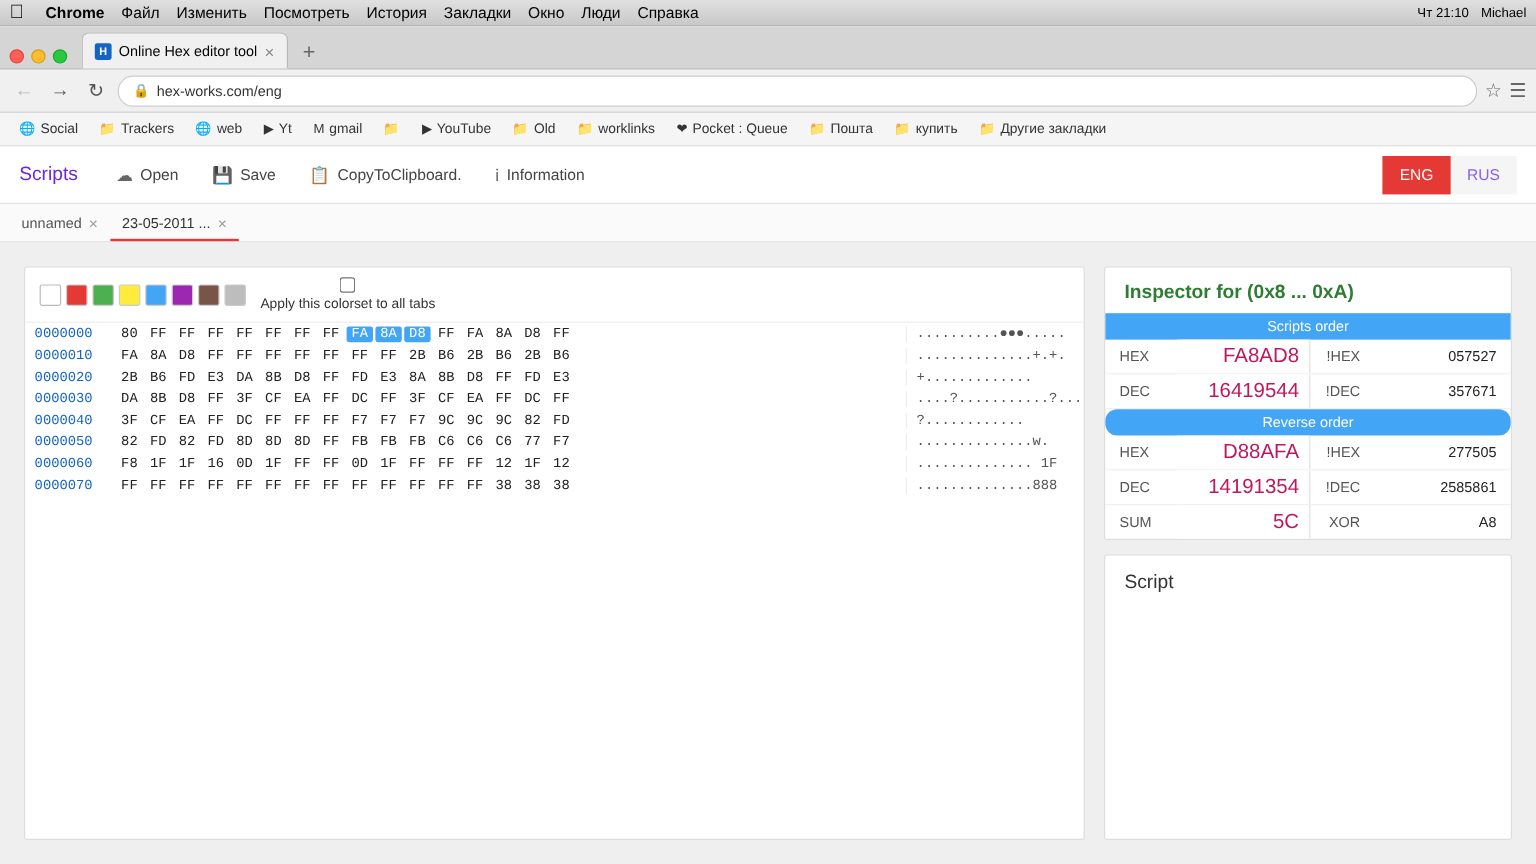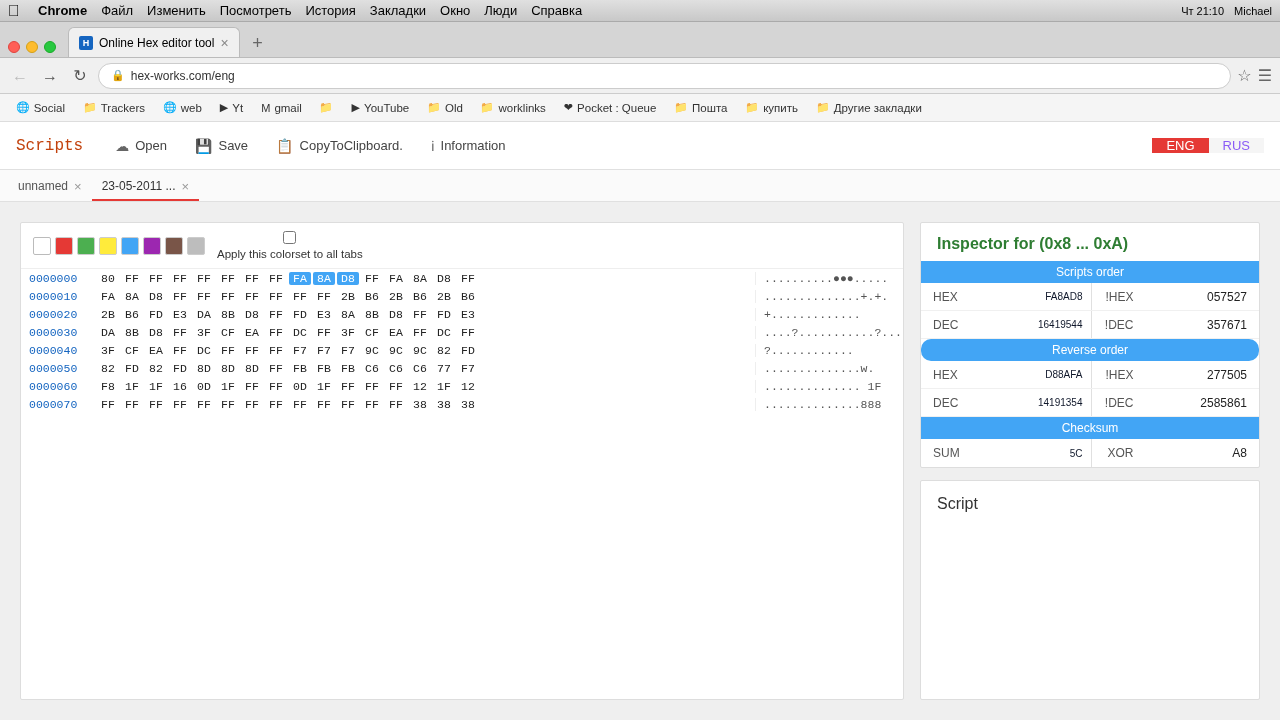--- a/index.html
+++ b/index.html
@@ -103,37 +103,37 @@
     
     .app-toolbar {
       height: 48px;
       background: white;
       border-bottom: 1px solid #e0e0e0;
       display: flex;
       align-items: center;
       padding: 0 16px;
       gap: 4px;
     }
-    .app-title { font-size: 16px; font-weight: 500; color: #c2410c; margin-right: 16px; font-family: Liberation Mono, monospace; }
+    .app-title { font-size: 16px; font-weight: 500; color: #6d28d9; margin-right: 16px; }
     .toolbar-btn {
       height: 32px;
       display: flex;
       align-items: center;
       padding: 0 12px;
       gap: 6px;
       border: none;
       background: transparent;
       cursor: pointer;
       border-radius: 4px;
       font-size: 13px;
       color: #444;
     }
     .toolbar-btn .btn-icon { font-size: 14px; color: #666; }
     .lang-buttons { margin-left: auto; display: flex; gap: 0; }
-    .lang-btn { height: 15px; padding: 0 14px; border: none; cursor: pointer; font-size: 13px; font-weight: 500; }
+    .lang-btn { height: 32px; padding: 0 14px; border: none; cursor: pointer; font-size: 13px; font-weight: 500; }
     .lang-btn.active { background: #e53935; color: white; }
     .lang-btn.inactive { background: #f5f5f5; color: #8b5cf6; }
 
     
     .file-tabs {
       height: 32px;
       background: #fafafa;
       border-bottom: 1px solid #e0e0e0;
       display: flex;
       align-items: flex-end;
@@ -271,22 +271,22 @@
     .inspector-label {
       width: 60px;
       padding: 4px 12px;
       font-size: 12px;
       color: #555;
       font-weight: 500;
     }
     .inspector-value {
       flex: 1;
       padding: 4px 8px;
-      font-size: 10px;
-      color: #0f172a;
+      font-size: 17px;
+      color: #be185d;
       background: white;
       border: none;
       text-align: right;
     }
     .inspector-divider {
       width: 1px;
       background: #e0e0e0;
       align-self: stretch;
     }
     .inspector-label-right {
@@ -693,21 +693,20 @@
           <span class="inspector-value-right">277505</span>
         </div>
         <div class="inspector-row">
           <span class="inspector-label">DEC</span>
           <span class="inspector-value">14191354</span>
           <div class="inspector-divider"></div>
           <span class="inspector-label-right">!DEC</span>
           <span class="inspector-value-right">2585861</span>
         </div>
 
-        <div class="inspector-section-header checksum">Checksum</div>
         <div class="inspector-row">
           <span class="inspector-label">SUM</span>
           <span class="inspector-value">5C</span>
           <div class="inspector-divider"></div>
           <span class="inspector-label-right">XOR</span>
           <span class="inspector-value-right">A8</span>
         </div>
       </div>
 
       <div class="script-box">

